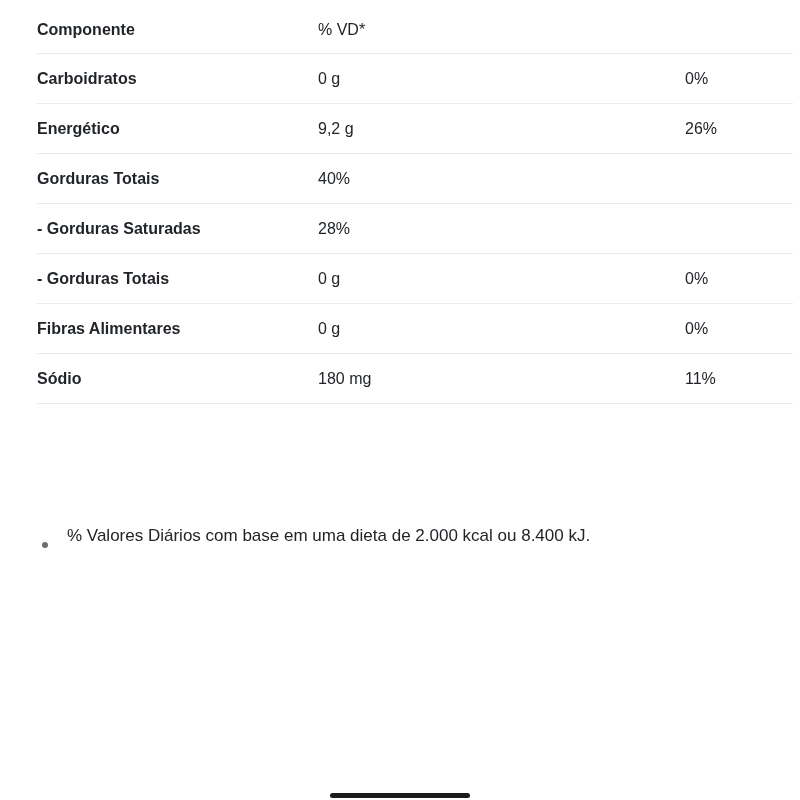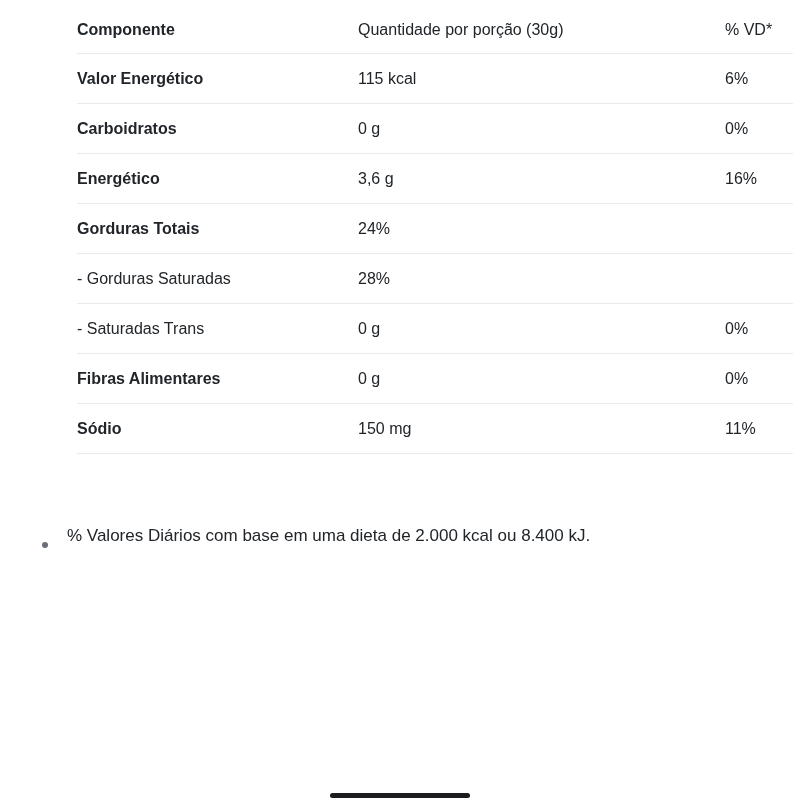--- a/index.html
+++ b/index.html
@@ -15,34 +15,33 @@
     position: absolute;
     left: 37px;
     top: 0;
     width: 756px;
   }
   .nrow {
     display: grid;
     grid-template-columns: 281px 367px 1fr;
     align-items: center;
     border-bottom: 1px solid #e9eaec;
-    margin-left: 40px;
   }
   .nrow.header {
     height: 54px;
     padding-top: 6px;
     font-size: 16px;
     font-weight: 600;
   }
   .nrow.body-row {
     height: 50px;
     font-size: 16px;
   }
   .cell-component { font-weight: 700; }
-  .nrow.sub .cell-component { font-weight: 400; }
+  .nrow.sub .cell-component { font-weight: 700; }
   .cell-amount, .cell-dv { font-weight: 400; }
   .footnote {
     position: absolute;
     left: 37px;
     top: 524px;
     width: 720px;
     display: flex;
     align-items: flex-end;
     font-size: 17px;
     font-weight: 400;
@@ -66,67 +65,61 @@
     border-radius: 3px;
     background: #1c1c1e;
   }
 </style>
 </head>
 <body>
 
 <div class="nutrition-wrap">
   <div class="nrow header">
     <div class="cell-component">Componente</div>
-    <div class="cell-amount">Quantidade por porção (30g)</div>
     <div class="cell-dv">% VD*</div>
   </div>
   <div id="rows-container">
-  <div class="nrow body-row">
-    <div class="cell-component">Valor Energético</div>
-    <div class="cell-amount">115 kcal</div>
-    <div class="cell-dv">6%</div>
-  </div>
 
   <div class="nrow body-row">
     <div class="cell-component">Carboidratos</div>
     <div class="cell-amount">0 g</div>
     <div class="cell-dv">0%</div>
   </div>
 
   <div class="nrow body-row">
     <div class="cell-component">Energético</div>
-    <div class="cell-amount">3,6 g</div>
-    <div class="cell-dv">16%</div>
+    <div class="cell-amount">9,2 g</div>
+    <div class="cell-dv">26%</div>
   </div>
 
   <div class="nrow body-row">
     <div class="cell-component">Gorduras Totais</div>
-    <div class="cell-dv">24%</div>
+    <div class="cell-dv">40%</div>
   </div>
 
   <div class="nrow body-row sub">
     <div class="cell-component">- Gorduras Saturadas</div>
     <div class="cell-dv">28%</div>
   </div>
 
   <div class="nrow body-row sub">
-    <div class="cell-component">- Saturadas Trans</div>
+    <div class="cell-component">- Gorduras Totais</div>
     <div class="cell-amount">0 g</div>
     <div class="cell-dv">0%</div>
   </div>
 
   <div class="nrow body-row">
     <div class="cell-component">Fibras Alimentares</div>
     <div class="cell-amount">0 g</div>
     <div class="cell-dv">0%</div>
   </div>
 
   <div class="nrow body-row">
     <div class="cell-component">Sódio</div>
-    <div class="cell-amount">150 mg</div>
+    <div class="cell-amount">180 mg</div>
     <div class="cell-dv">11%</div>
   </div>
 
 </div>
 </div>
 
 <div class="footnote">
   <span class="footnote-bullet"></span>
   <span>% Valores Diários com base em uma dieta de 2.000 kcal ou 8.400 kJ.</span>
 </div>

